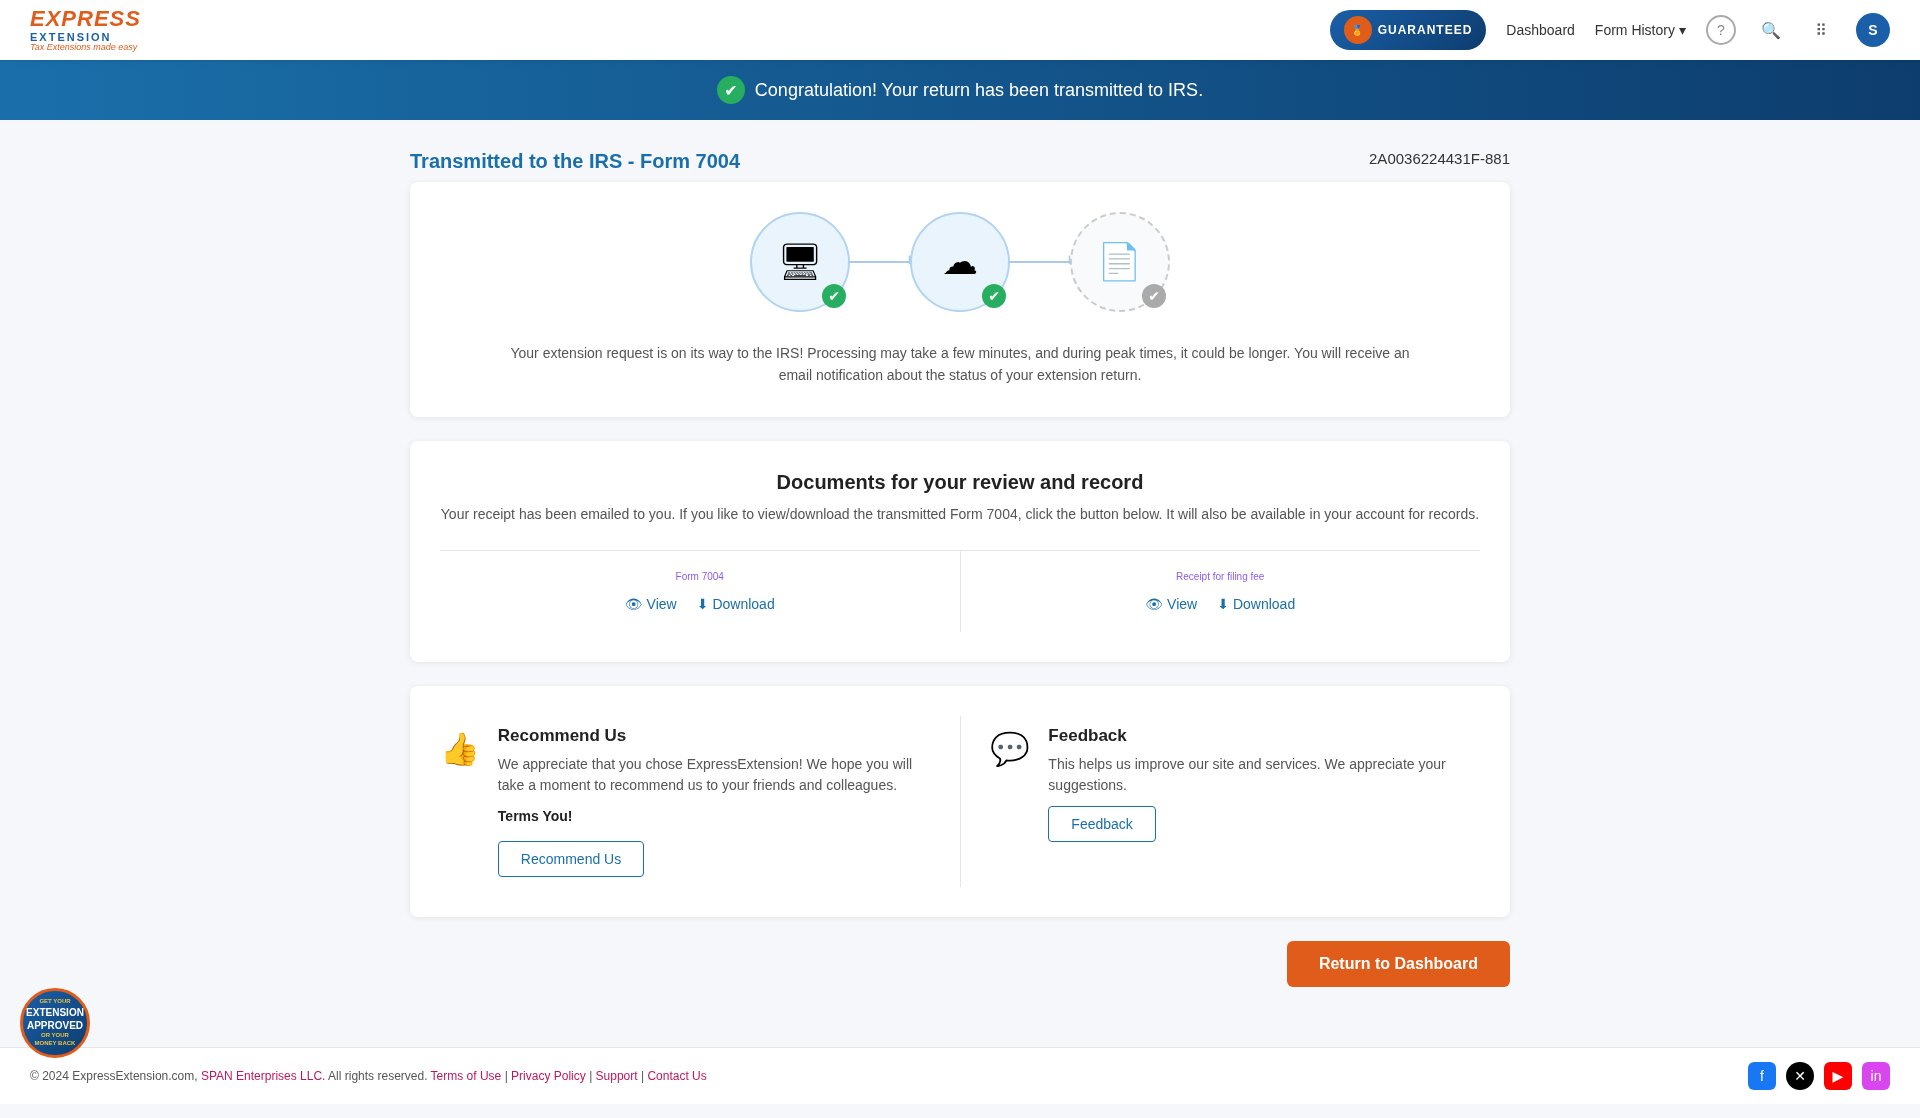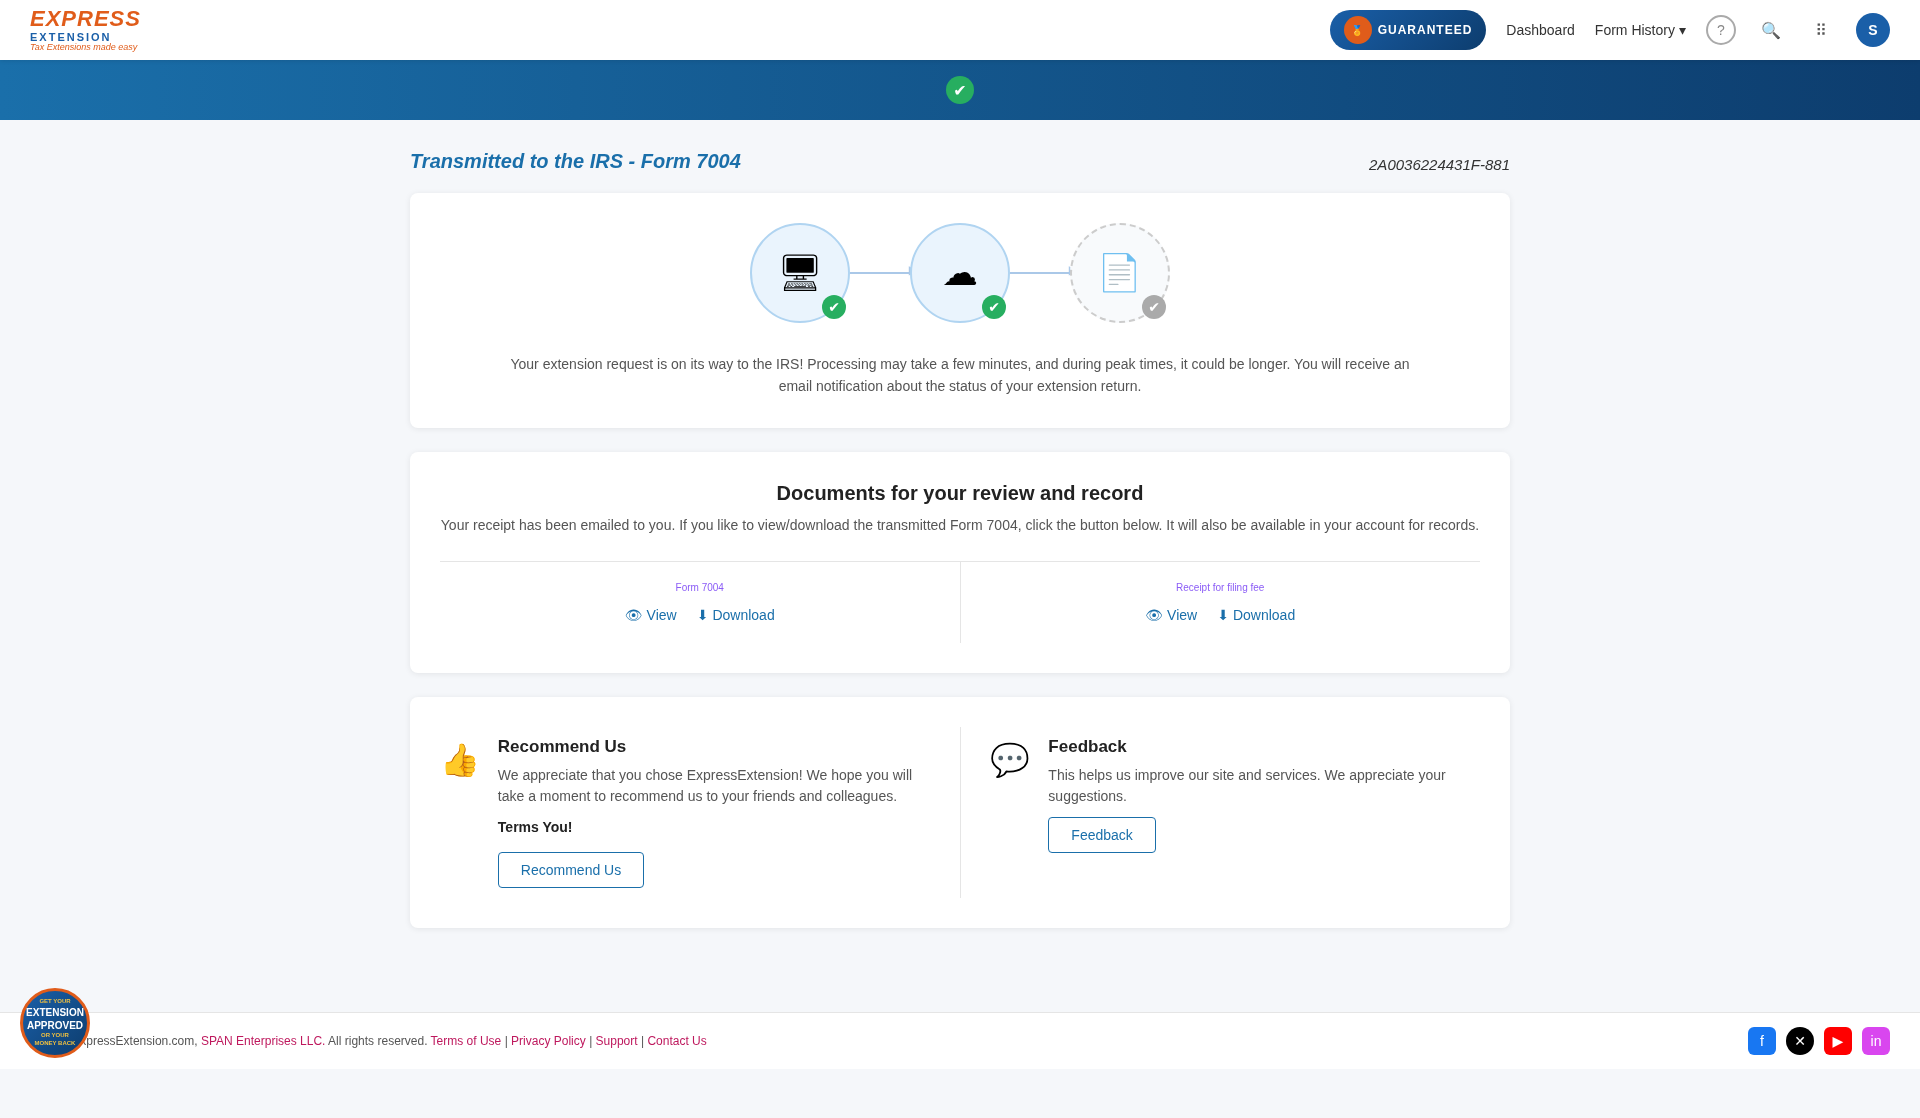--- a/index.html
+++ b/index.html
@@ -157,23 +157,22 @@
     .main-content {
       max-width: 1140px;
       margin: 0 auto;
       padding: 30px 20px 60px;
     }
 
     
     .page-header {
       display: flex;
       justify-content: space-between;
-      align-items: flex-end;
-      margin-bottom: 20px;
-      font-style: italic;
+      align-items: flex-start;
+      margin-bottom: 9px;
     }
     .page-title {
       color: #1a6faa;
       font-size: 20px;
       font-weight: 600;
     }
     .confirmation-code {
       color: #333;
       font-size: 15px;
       font-weight: 500;
@@ -451,20 +450,21 @@
       <span>?</span>
     </div>
     <div class="search-icon-btn">🔍</div>
     <div class="grid-icon-btn">⠿</div>
     <div class="user-avatar">S</div>
   </div>
 </header>
 
 <div class="success-banner">
   <div class="success-check">✔</div>
+  <span>Congratulation! Your return has been transmitted to IRS.</span>
 </div>
 
 <div class="main-content">
 
   <div class="page-header">
     <h1 class="page-title">Transmitted to the IRS - Form 7004</h1>
     <span class="confirmation-code">2A0036224431F-881</span>
   </div>
 
   <div class="card">
@@ -542,20 +542,23 @@
         <div class="rec-icon">💬</div>
         <div class="rec-content">
           <h3>Feedback</h3>
           <p>This helps us improve our site and services. We appreciate your suggestions.</p>
           <button class="outline-btn">Feedback</button>
         </div>
       </div>
     </div>
   </div>
 
+  <div class="action-row">
+    <button class="dashboard-btn">Return to Dashboard</button>
+  </div>
 
 </div>
 
 <div class="approved-badge">
   <span class="ap-top">GET YOUR</span>
   <span class="ap-main">EXTENSION</span>
   <span class="ap-main">APPROVED</span>
   <span class="ap-bottom">OR YOUR</span>
   <span class="ap-bottom">MONEY BACK</span>
 </div>

